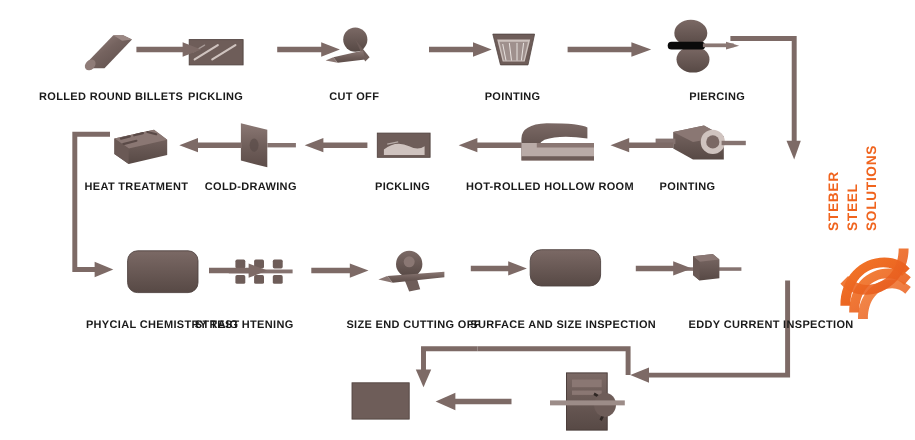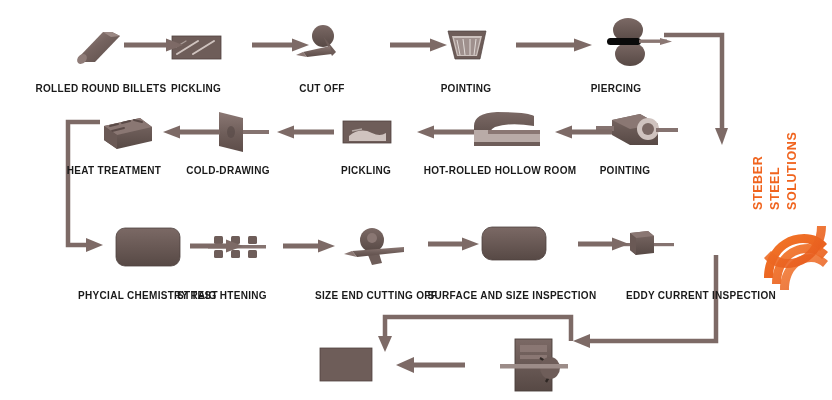--- a/index.html
+++ b/index.html
@@ -273,23 +273,23 @@
   <g>
     <path d="M434 317 L385 317 L385 338" stroke="#7d6a66" stroke-width="4.5" fill="none"></path>
     <path d="M378 336 L385 352 L392 336 Z" fill="#7d6a66"></path>
   </g>
 </svg>
 
 <div class="lbl" style="left:101px;top:83px;">ROLLED ROUND BILLETS</div>
 <div class="lbl" style="left:196px;top:83px;">PICKLING</div>
 <div class="lbl" style="left:322px;top:83px;">CUT OFF</div>
 <div class="lbl" style="left:466px;top:83px;">POINTING</div>
-<div class="lbl" style="left:616px;top:83px;">PIERCING</div>
-
-<div class="lbl" style="left:114px;top:165px;">HEAT  TREATMENT</div>
+<div class="lbl" style="left:652px;top:83px;">PIERCING</div>
+
+<div class="lbl" style="left:124px;top:165px;">HEAT  TREATMENT</div>
 <div class="lbl" style="left:228px;top:165px;">COLD-DRAWING</div>
 <div class="lbl" style="left:366px;top:165px;">PICKLING</div>
 <div class="lbl" style="left:500px;top:165px;">HOT-ROLLED HOLLOW  ROOM</div>
 <div class="lbl" style="left:625px;top:165px;">POINTING</div>
 
 <div class="lbl" style="left:148px;top:290px;">PHYCIAL  CHEMISTRY  TEST</div>
 <div class="lbl" style="left:222px;top:290px;">STRAIG HTENING</div>
 <div class="lbl" style="left:376px;top:290px;">SIZE  END  CUTTING  OFF</div>
 <div class="lbl" style="left:512px;top:290px;">SURFACE  AND SIZE  INSPECTION</div>
 <div class="lbl" style="left:661px;top:290px;margin-left:40px;">EDDY  CURRENT  INSPECTION</div>

